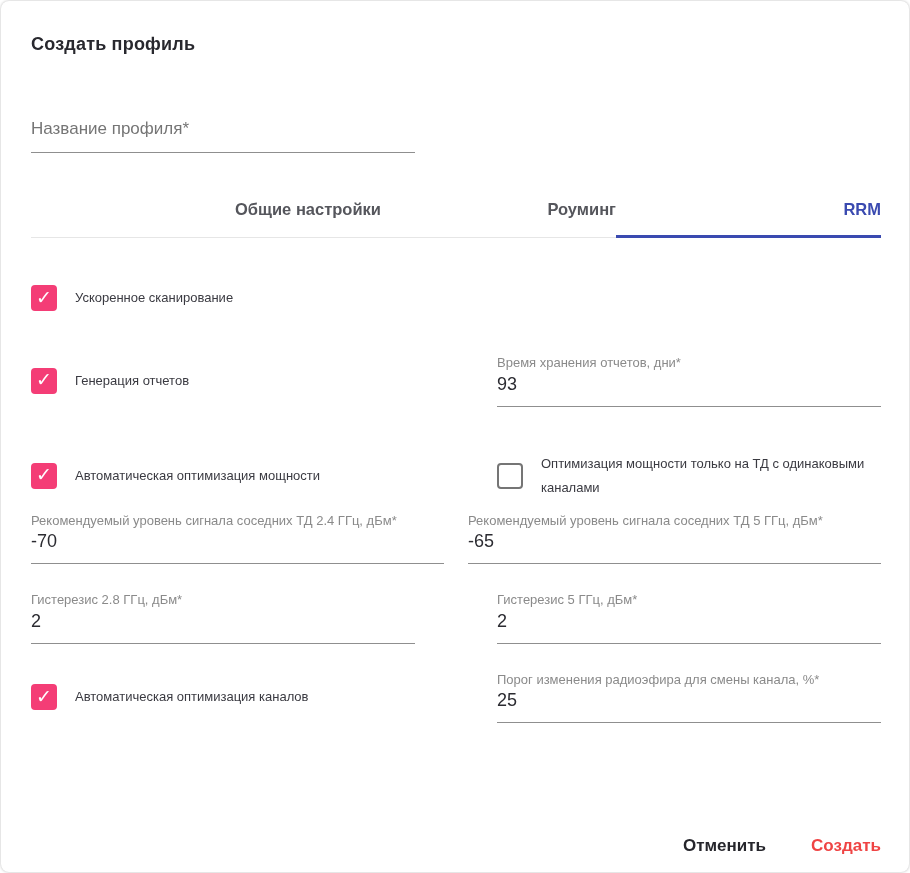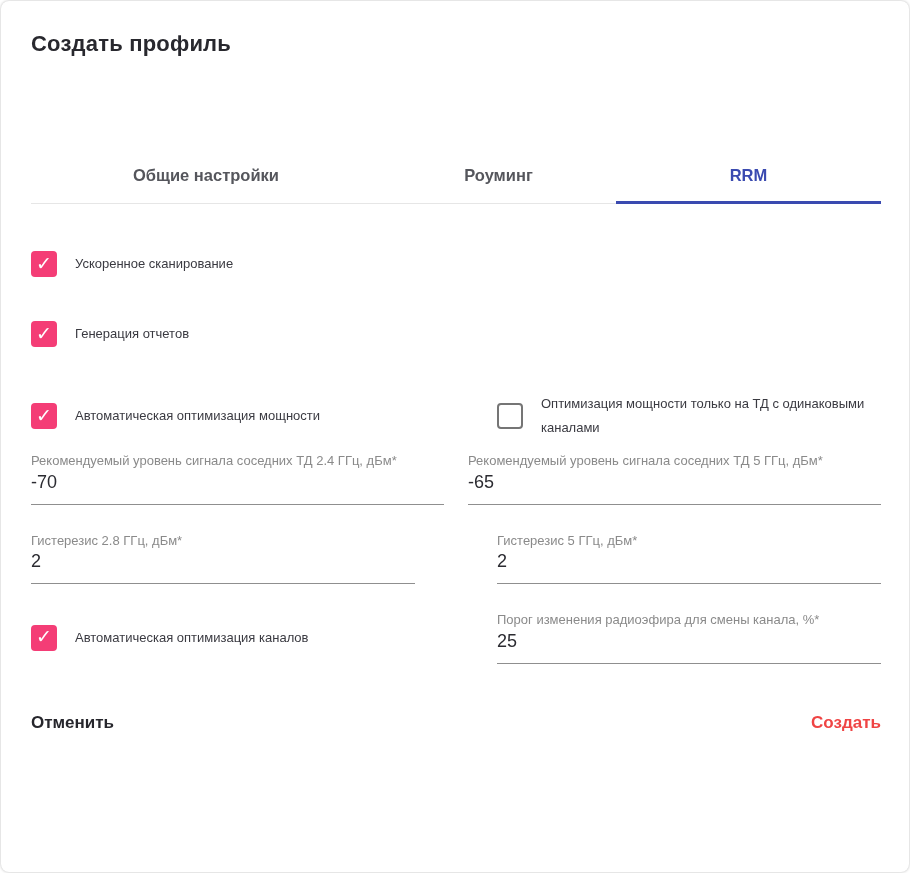--- a/index.html
+++ b/index.html
@@ -8,21 +8,21 @@
 
   .dialog {
     width: 908px; height: 871px; margin: 1px;
     background: #fff; border-radius: 8px;
     box-shadow: 0 0 3px rgba(0,0,0,.28);
     padding: 28px 28px 0 30px;
     overflow: hidden;
   }
 
   .title {
-    font-size: 22px; font-weight: 700; color: #28282e;
+    font-size: 18px; font-weight: 700; color: #28282e;
     line-height: 30px; letter-spacing: .2px;
   }
 
   .two-col { display: grid; grid-template-columns: 1fr 1fr; column-gap: 82px; }
 
   
   .field { position: relative; }
   .field .f-label {
     display: block; font-size: 13px; color: #8a8a8a; line-height: 15.5px;
   }
@@ -39,21 +39,21 @@
 
   .top-fields { margin-top: 60px; }
 
   
   .tabs {
     margin-top: 46px;
     display: grid; grid-template-columns: 350px 235px 1fr;
     border-bottom: 1px solid #e6e6e6;
   }
   .tab {
-    position: relative; text-align: center;
+    position: relative; text-align: right;
     padding: 0 0 18px 0;
     font-size: 16.5px; font-weight: 600; color: #55565c;
     line-height: 20px; cursor: pointer; background: none; border: none;
     font-family: "Liberation Sans", "DejaVu Sans", sans-serif;
   }
   .tab.active { color: #3a4ab0; }
   .tab .indicator {
     position: absolute; left: 0; right: 0; bottom: -1px; height: 3px;
     background: #3a4ab0;
   }
@@ -76,39 +76,42 @@
   
   .row-1 { margin-top: 47px; }
   .row-2 { margin-top: 44px; align-items: center; }
   .row-3 { margin-top: 45px; align-items: center; }
   .row-4 { margin-top: 13px; gap: 24px; }
   .row-5 { margin-top: 28px; }
   .row-6 { margin-top: 28px; align-items: center; }
 
   
   .actions {
-    margin-top: 48px;
-    display: flex; justify-content: space-between; gap: 45px;
+    margin-top: 112px;
+    display: flex; justify-content: flex-end; gap: 45px;
   }
   .btn {
     background: none; border: none; cursor: pointer;
     font-family: "Liberation Sans", "DejaVu Sans", sans-serif;
     font-size: 17px; font-weight: 700; line-height: 22px;
   }
   .btn.cancel { color: #26262c; }
   .btn.create { color: #ef4444; cursor: default; }
 </style>
 </head>
 <body>
 
 <div class="dialog">
 
   <h1 class="title">Создать профиль</h1>
 
   <div class="two-col top-fields">
+    <div class="field empty">
+      <input type="text" placeholder="Название профиля*" style="">
+    </div>
   </div>
 
   <div class="tabs">
     <button class="tab">Общие настройки</button>
     <button class="tab">Роуминг</button>
     <button class="tab active">
       <span>RRM</span>
       <span class="indicator"></span>
     </button>
   </div>
@@ -121,20 +124,24 @@
       <span class="cb-label">Ускоренное сканирование</span>
     </div>
   </div>
 
   <div class="two-col row-2">
     <div class="checkbox">
       <span class="cb-box checked">
         <span class="check">✓</span>
       </span>
       <span class="cb-label">Генерация отчетов</span>
+    </div>
+    <div class="field">
+      <label class="f-label">Время хранения отчетов, дни*</label>
+      <input type="text" value="93" style="">
     </div>
   </div>
 
   <div class="two-col row-3">
     <div class="checkbox">
       <span class="cb-box checked">
         <span class="check">✓</span>
       </span>
       <span class="cb-label narrow">Автоматическая оптимизация мощности</span>
     </div>

